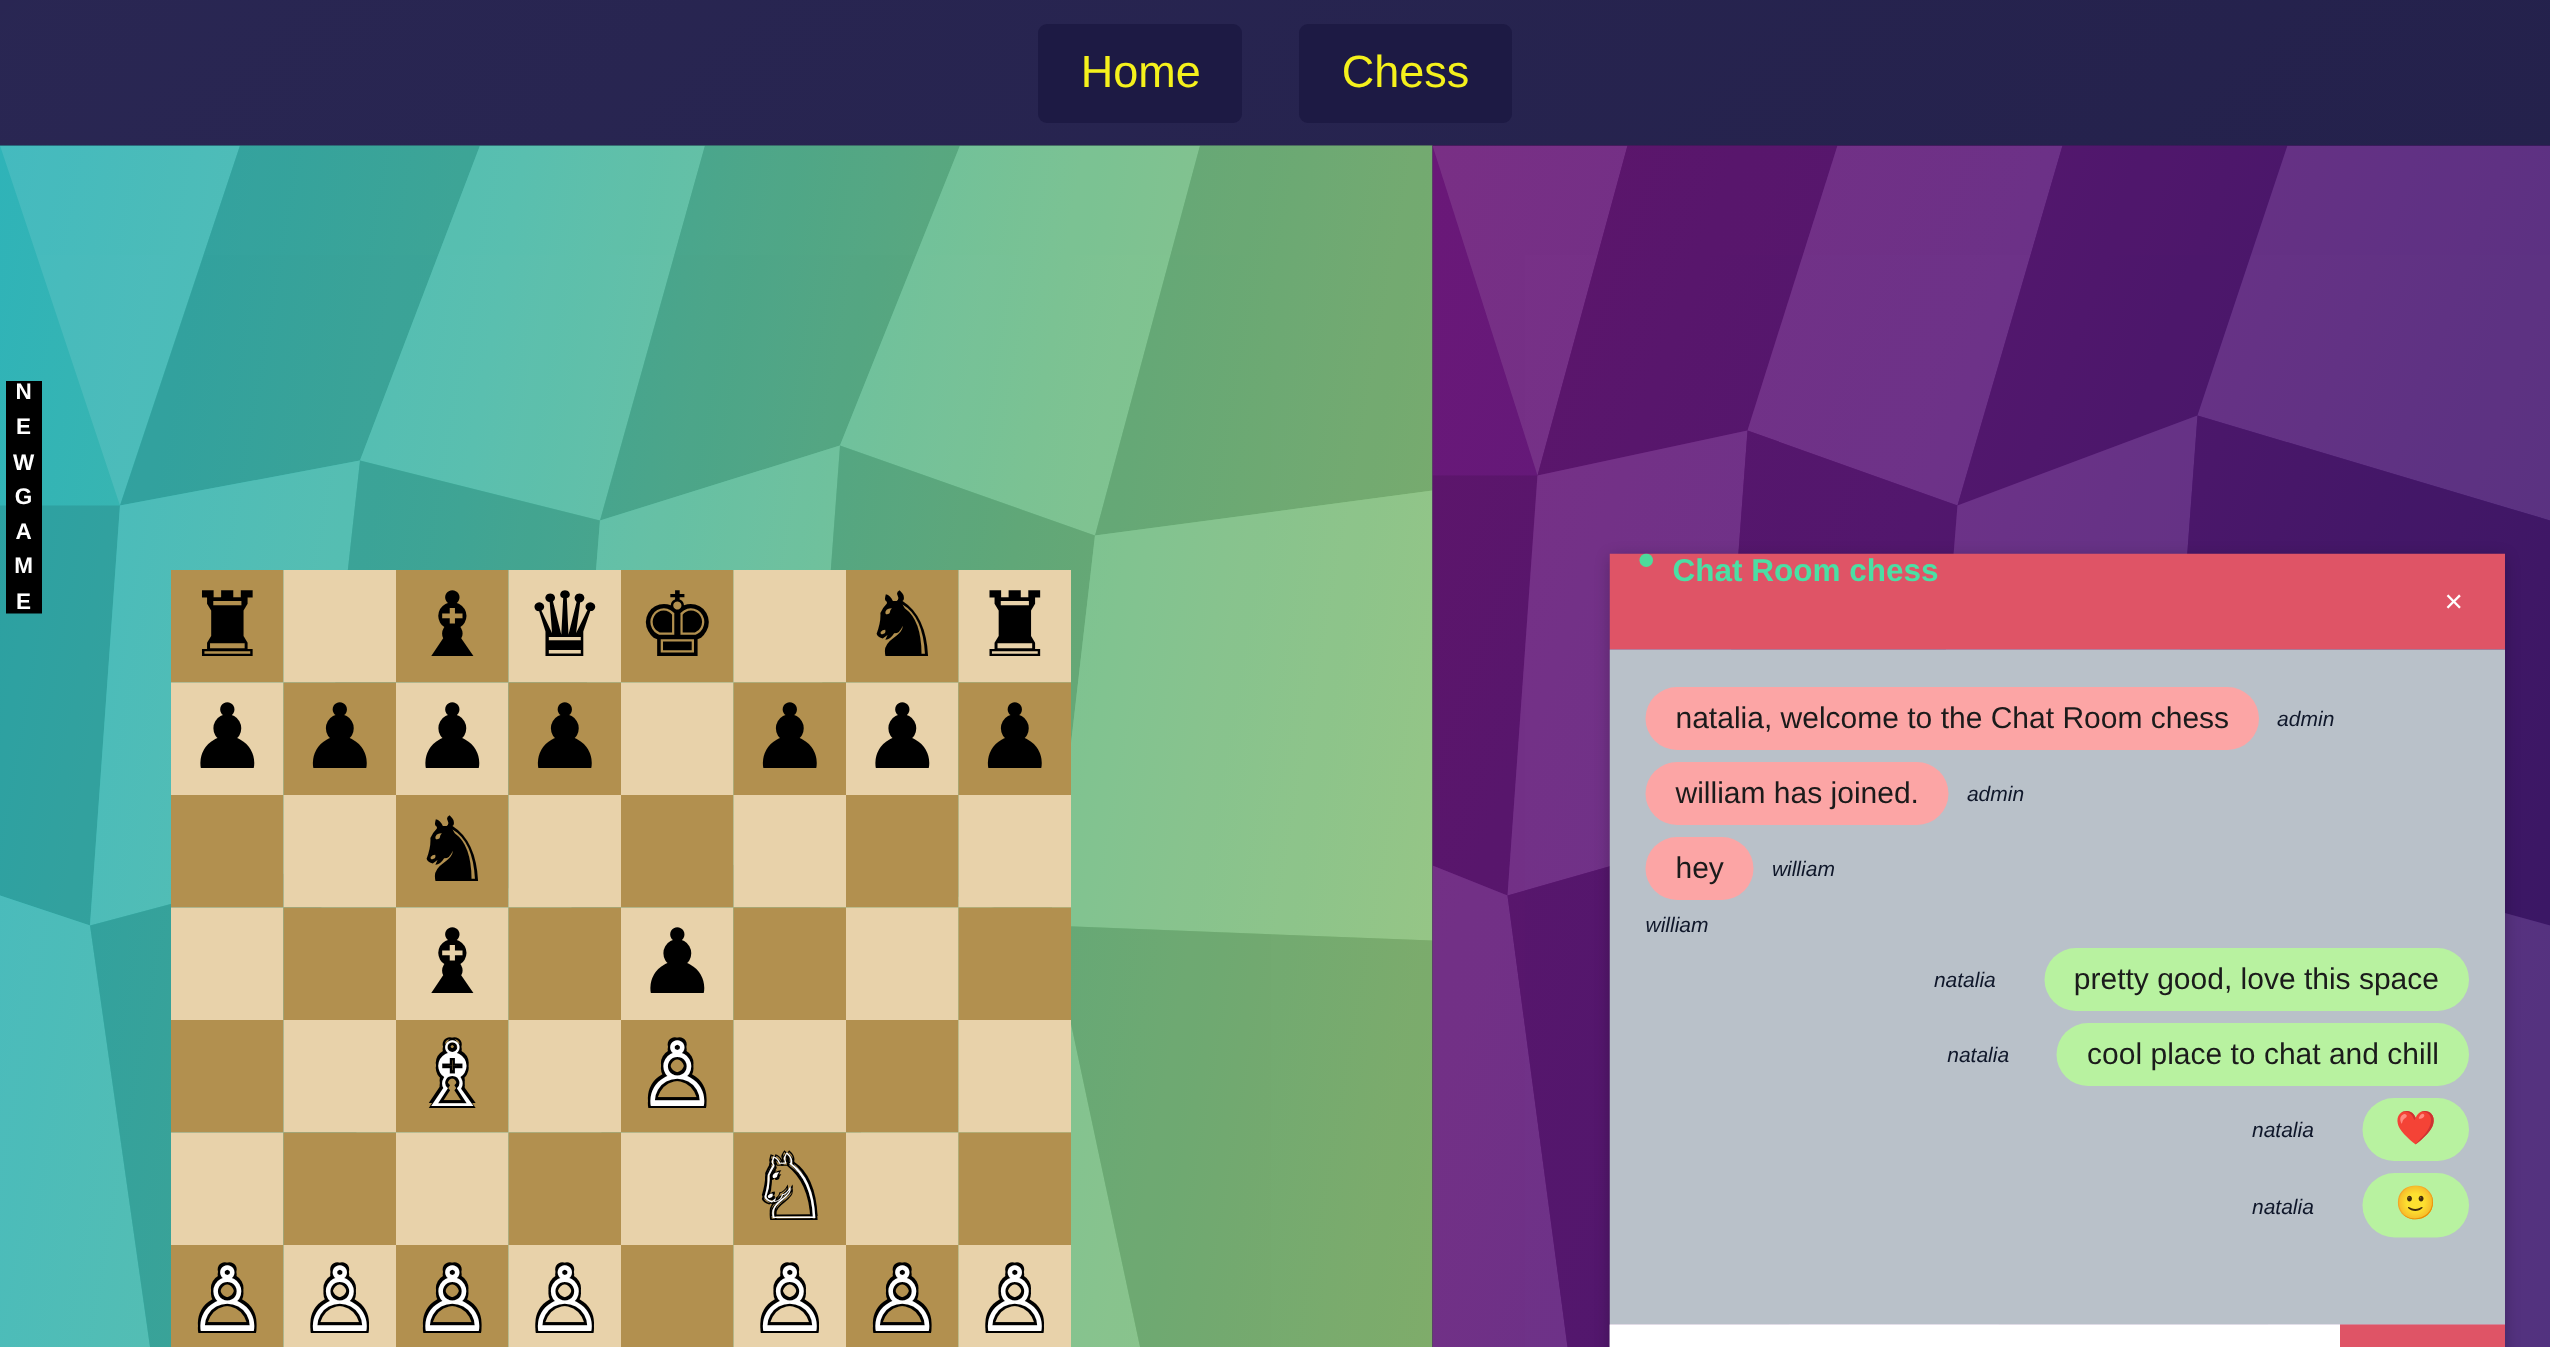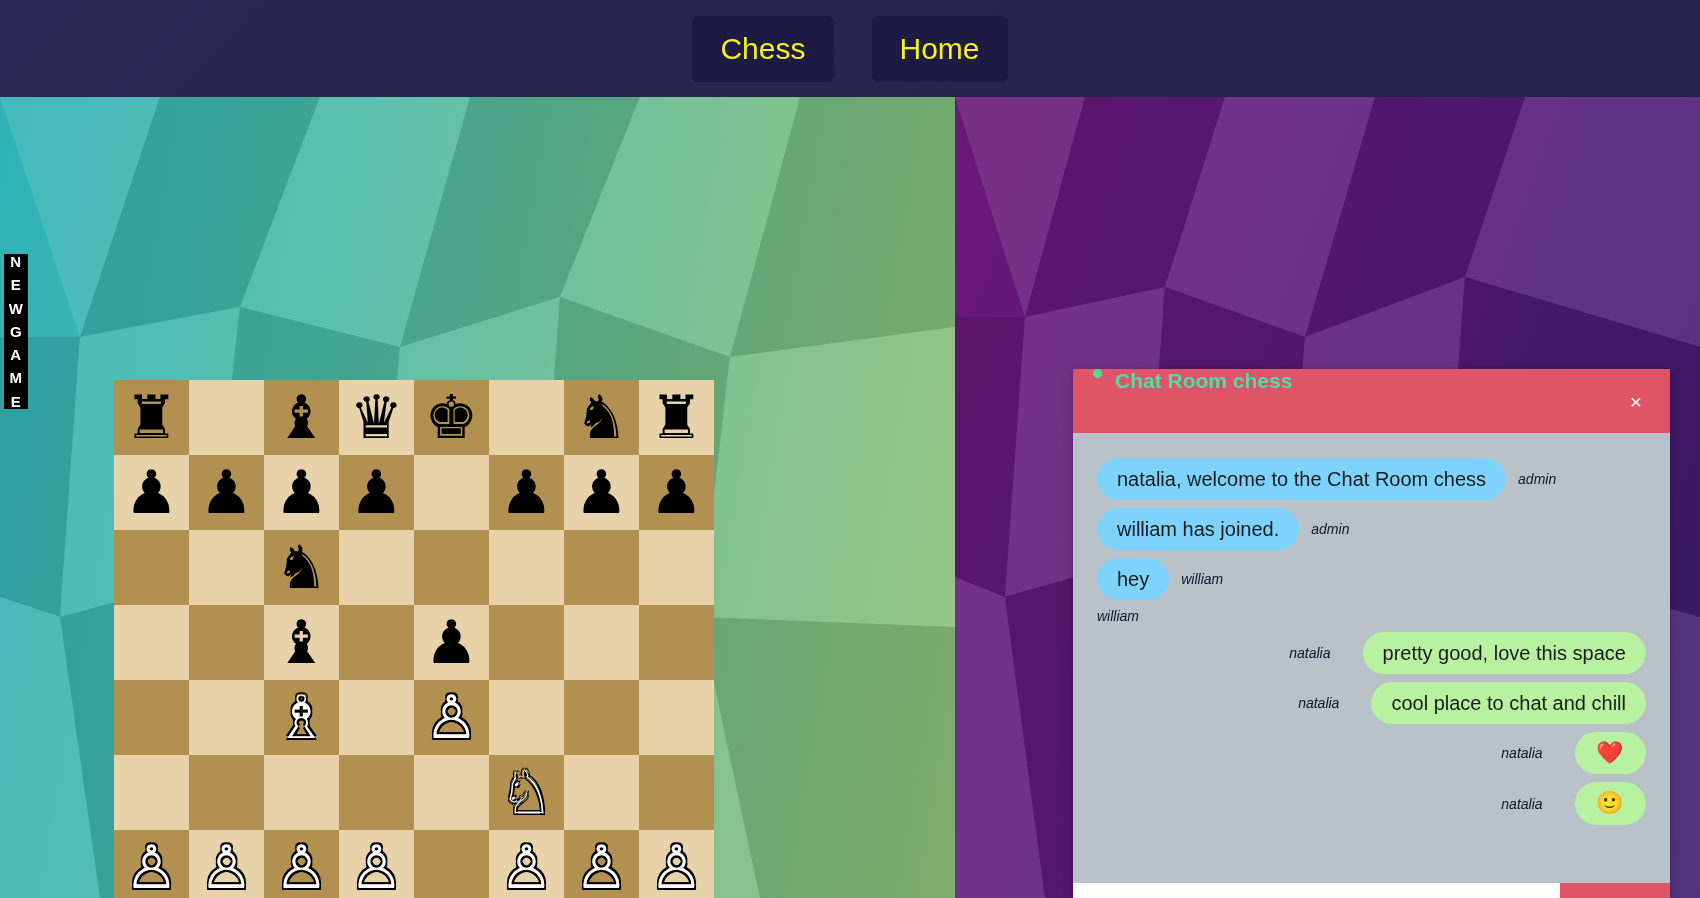--- a/index.html
+++ b/index.html
@@ -107,21 +107,21 @@
     overflow:hidden;
   }
   .msg{display:flex;align-items:center;gap:12px;}
   .msg.in{justify-content:flex-start;}
   .msg.out{justify-content:flex-end;gap:32px;}
   .bubble{
     border-radius:22px;padding:9px 20px;
     font-size:20px;color:#1b1b1b;line-height:1.2;
     max-width:430px;
   }
-  .msg.in  .bubble{background:#7dd3fc;}
+  .msg.in  .bubble{background:#fca5a5;}
   .msg.out .bubble{background:#b8f2a0;}
   .bubble.emoji{font-family:"DejaVu Sans", sans-serif;font-size:22px;padding:8px 22px;}
   .who{color:#0f172a;font-size:14px;white-space:nowrap;font-style:italic;}
   .chat-foot{
     flex:0 0 76px;height:76px;display:flex;background:#fff;
   }
   .chat-input{
     flex:1 1 auto;border:none;outline:none;background:#fff;
     font-size:20px;color:#3a3a3a;padding:0 26px;
     font-family:"Liberation Sans", sans-serif;
@@ -132,22 +132,22 @@
     color:#4bdfa4;font-size:18px;font-weight:bold;letter-spacing:.6px;
     cursor:pointer;font-family:"Liberation Sans", sans-serif;
   }
 </style>
 </head>
 <body>
 
 <div id="app">
 
   <nav class="navbar">
+    <button class="navbtn">Home</button>
     <button class="navbtn">Chess</button>
-    <button class="navbtn">Home</button>
   </nav>
 
   <div class="stage">
 
     <div class="half left-half">
       <svg class="facets" viewBox="0 0 955 801" preserveAspectRatio="none">
         <polygon points="0,0 160,0 80,240"></polygon>
         <polygon class="d" points="160,0 320,0 240,210 80,240"></polygon>
         <polygon points="320,0 470,0 400,250 240,210"></polygon>
         <polygon class="d" points="470,0 640,0 560,200 400,250"></polygon>

